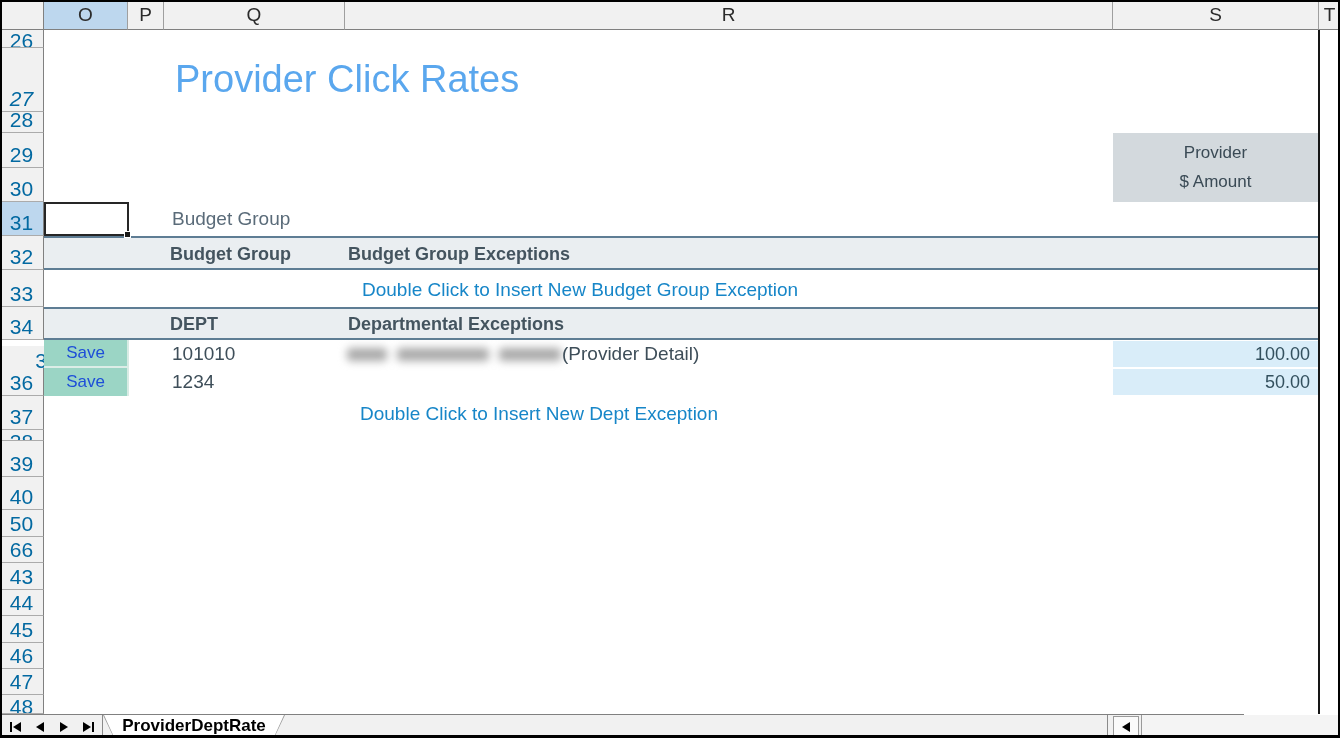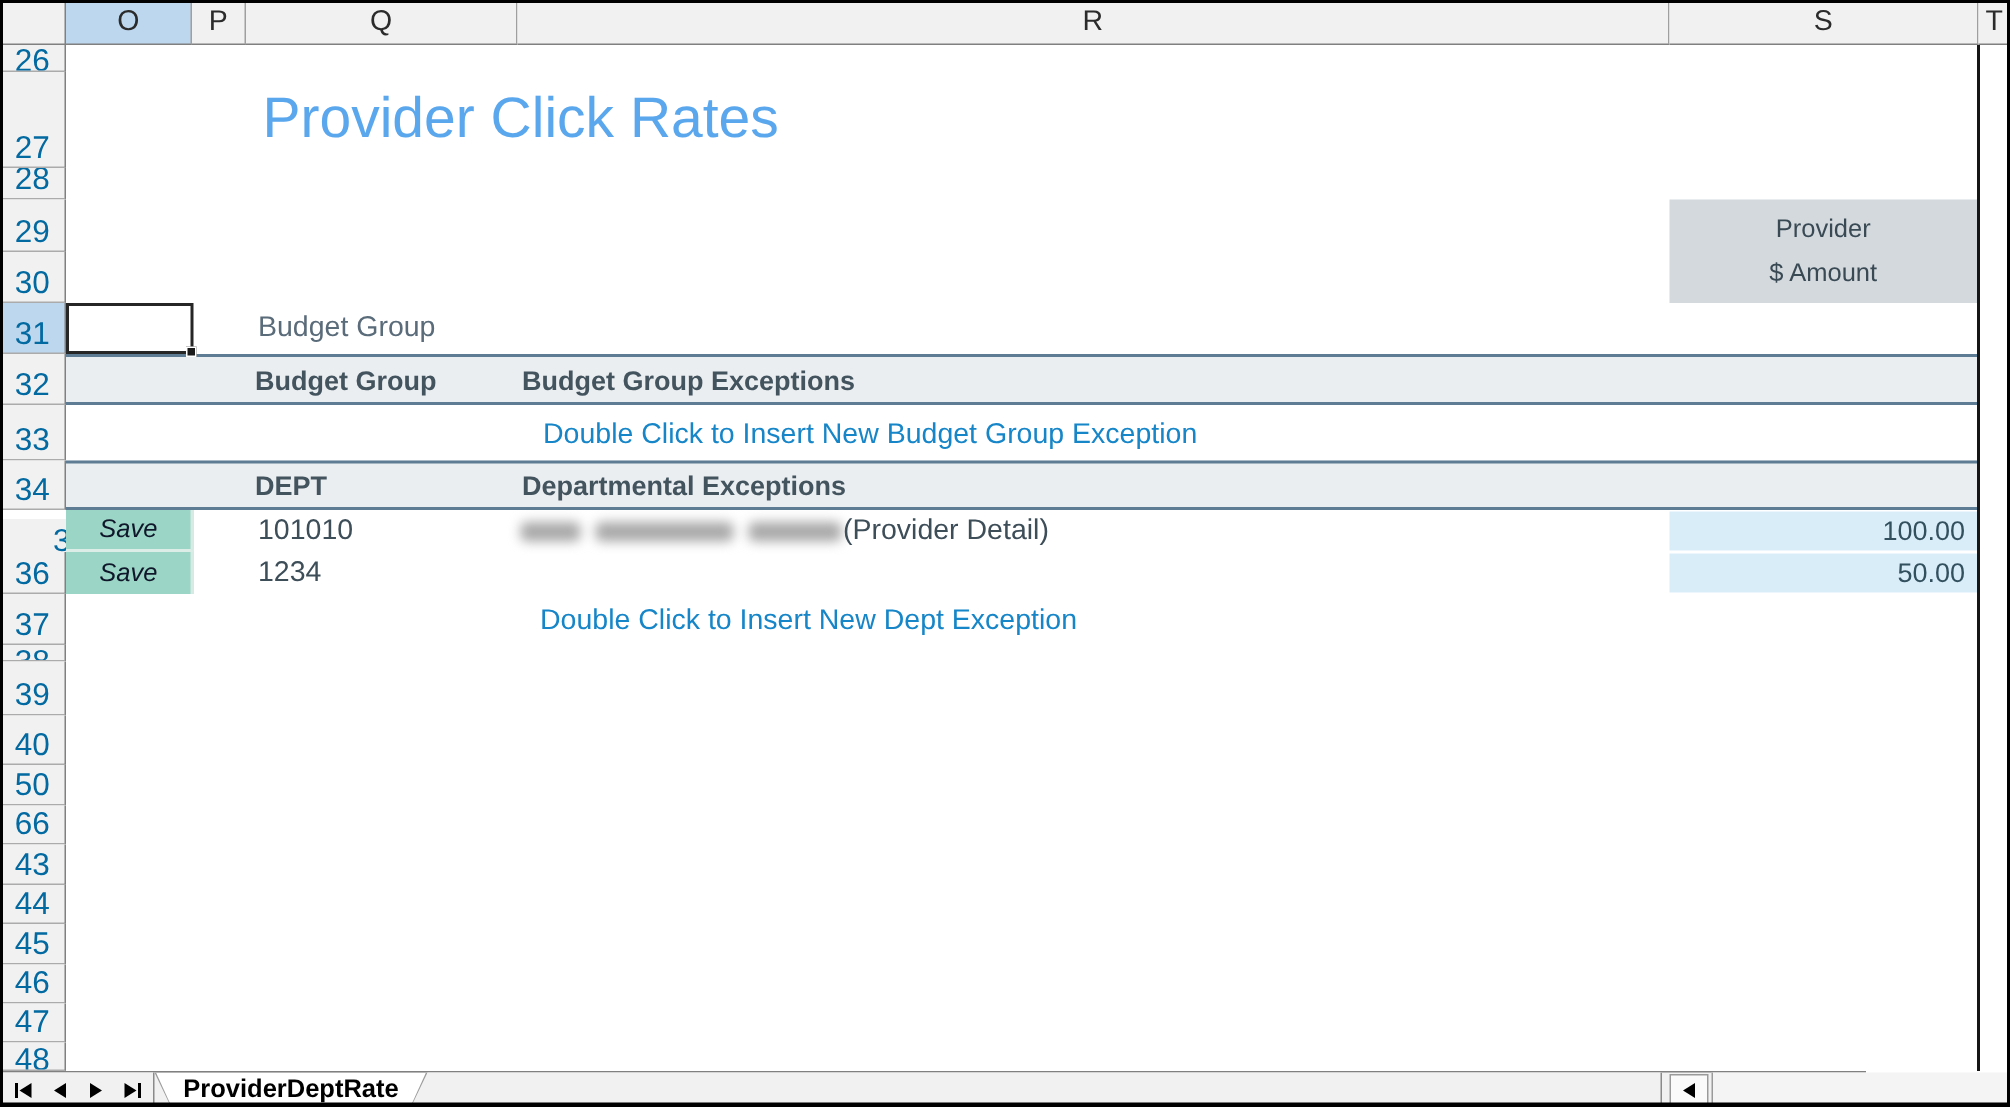--- a/index.html
+++ b/index.html
@@ -39,21 +39,21 @@
   .fill-handle { position:absolute; right:-4px; bottom:-4px; width:7px; height:7px; background:#1a1a1a; border:1px solid #fff; }
 
   .section-title { font-size:19px; color:#5a6b79; white-space:nowrap; }
 
   .band { background:#eaeef1; border-top:2px solid #5e7d94; border-bottom:2px solid #5e7d94; }
   .band-label { position:absolute; font-size:18px; font-weight:700; color:#44545f; white-space:nowrap; }
 
   .link { font-size:19px; color:#1786c8; white-space:nowrap; cursor:pointer; }
 
   .save-cell { background:#9bd5c5; display:flex; align-items:center; justify-content:center;
-        font-size:17px; color:#0f172a; border-right:2px solid #d7ebe4; cursor:pointer;font-style:italic; }
+        font-size:17px; color:#1d4ed8; border-right:2px solid #d7ebe4; cursor:pointer; }
   .save-cell.first { border-bottom:2px solid #dcede7; }
 
   .cell-text { font-size:19px; color:#3e4e59; white-space:nowrap; display:flex; align-items:center; }
 
   .blur-blob { display:flex; gap:10px; align-items:center; filter:blur(4px); }
   .blur-blob i { display:block; height:13px; background:#a9a9a9; border-radius:4px; }
 
   .amount-cell { background:#d9edf9; display:flex; align-items:center; justify-content:flex-end;
         padding-right:8px; font-size:18px; color:#33505e; }
 
@@ -87,21 +87,21 @@
   <div class="ch sel" style="left:44px;width:84px;">O</div>
   <div class="ch" style="left:128px;width:36px;">P</div>
   <div class="ch" style="left:164px;width:181px;">Q</div>
   <div class="ch" style="left:345px;width:768px;">R</div>
   <div class="ch" style="left:1113px;width:206px;">S</div>
   <div class="ch" style="left:1319px;width:21px;border-right:none;">T</div>
 
   <div class="rn clip-top" style="top:30px;height:18px;">
       <span>26</span>
     </div>
-  <div class="rn" style="top:48px;height:64px;">
+  <div class="rn" style="top:48px;height:64px;font-style:italic;">
       <span>27</span>
     </div>
   <div class="rn" style="top:112px;height:21px;">
       <span>28</span>
     </div>
   <div class="rn" style="top:133px;height:35px;">
       <span>29</span>
     </div>
   <div class="rn" style="top:168px;height:34px;">
       <span>30</span>

